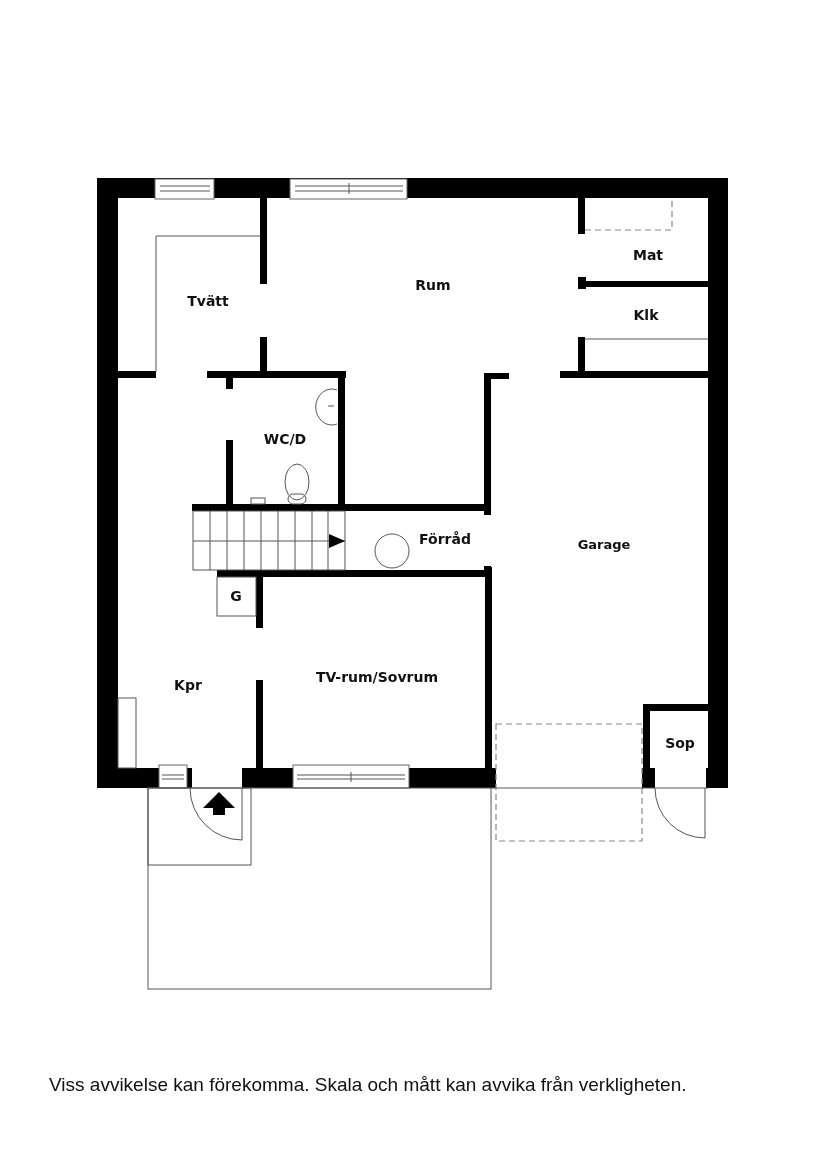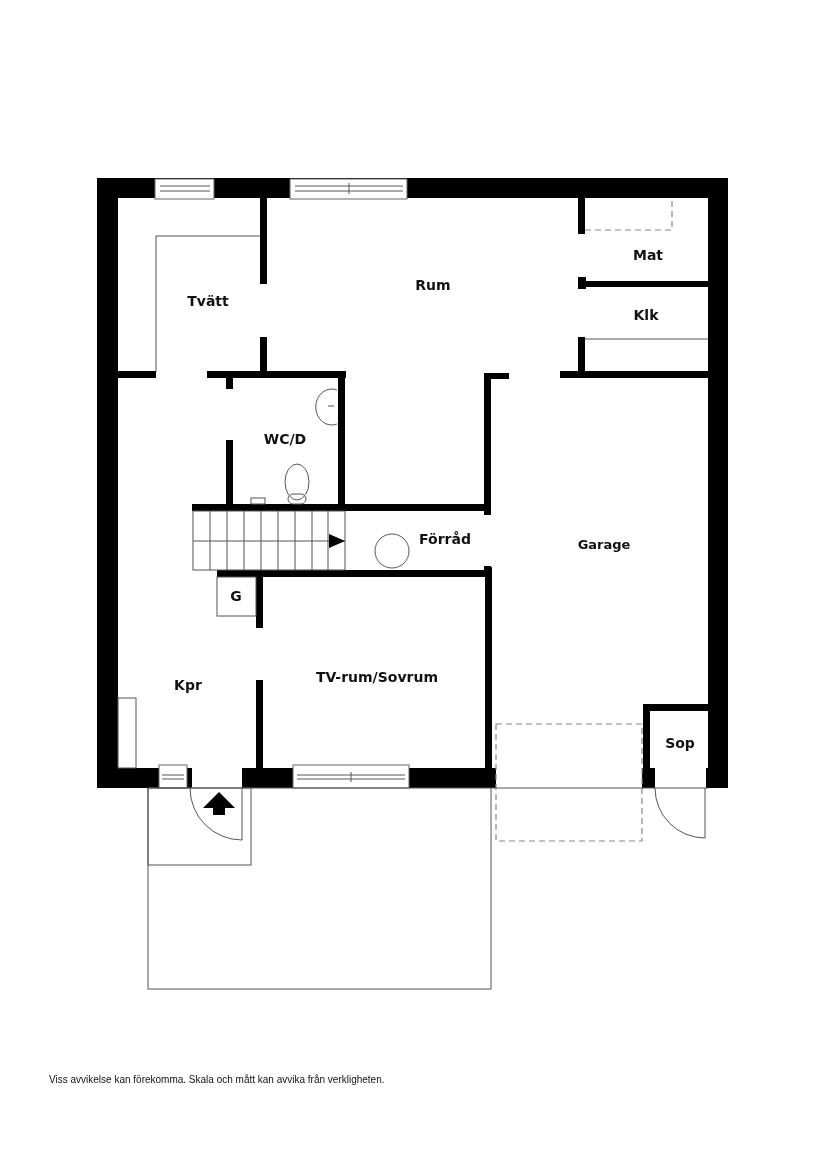--- a/index.html
+++ b/index.html
@@ -4,21 +4,21 @@
 <style>
   html, body { margin:0; padding:0; background:#ffffff; }
   body { width:825px; height:1167px; position:relative; overflow:hidden; font-family:"DejaVu Sans", sans-serif; }
   #plan { position:absolute; left:0; top:0; width:825px; height:1167px; }
   .wall { fill:#000; }
   .thin { fill:none; stroke:#555; stroke-width:1; }
   .dash { fill:none; stroke:#888; stroke-width:1.2; stroke-dasharray:6 4; }
   .win { fill:#fff; stroke:#666; stroke-width:1; }
   .room-label { font-family:"DejaVu Sans", sans-serif; font-weight:bold; font-size:14px; fill:#111; text-anchor:middle; }
   .room-label.small { font-size:13px; }
-  .disclaimer { position:absolute; left:49px; top:1074px; font-family:"Liberation Sans", sans-serif; font-size:10px; color:#111; white-space:nowrap; }
+  .disclaimer { position:absolute; left:49px; top:1074px; font-family:"Liberation Sans", sans-serif; font-size:19px; color:#111; white-space:nowrap; }
 </style>
 </head>
 <body>
 
 <svg id="plan" viewBox="0 0 825 1167" xmlns="http://www.w3.org/2000/svg">
 
   <g>
     <rect class="wall" x="97" y="178" width="631" height="20"></rect>
     <rect class="wall" x="97" y="178" width="21" height="610"></rect>
     <rect class="wall" x="708" y="178" width="20" height="610"></rect>

